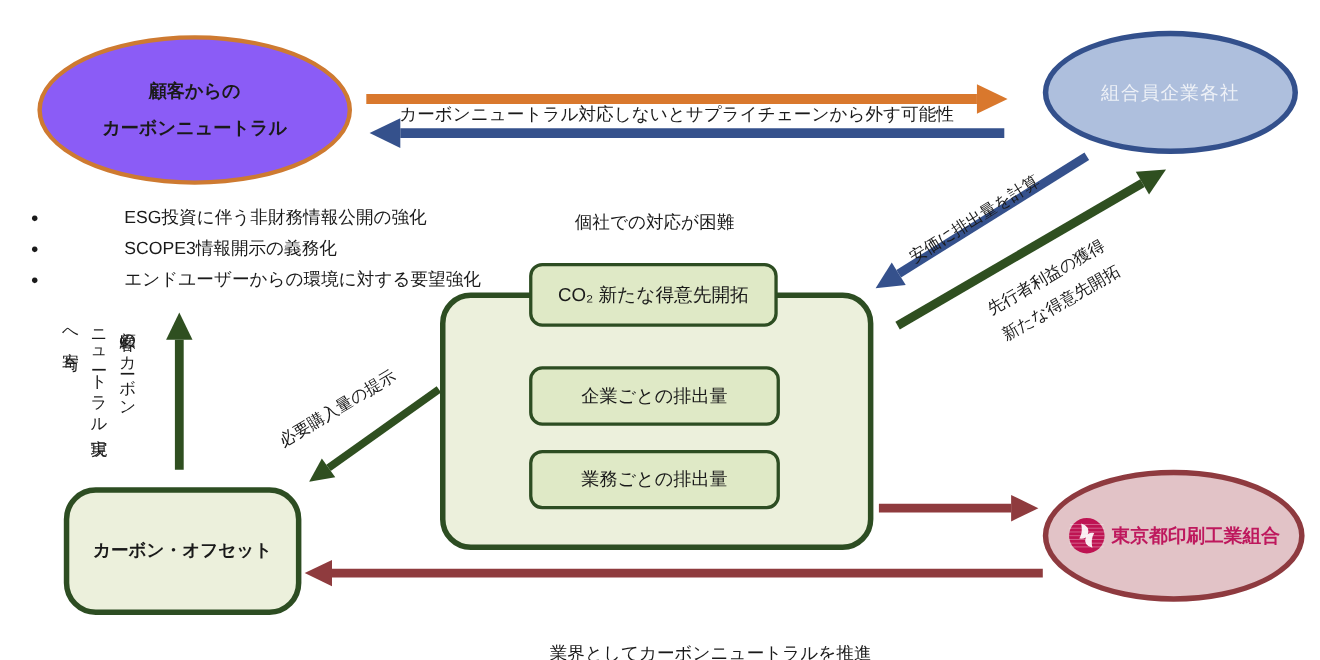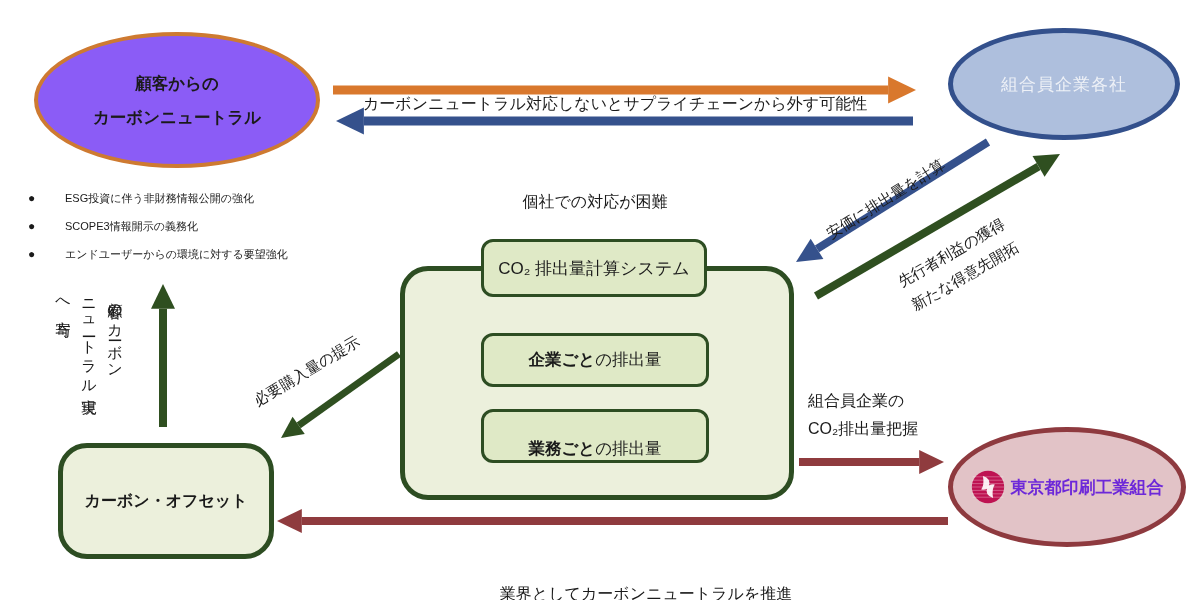--- a/index.html
+++ b/index.html
@@ -8,45 +8,45 @@
   .stage{position:absolute;inset:0;}
   svg.arrow-layer{position:absolute;left:0;top:0;width:1200px;height:600px;pointer-events:none;}
   .ellipse{position:absolute;border-radius:50%;display:flex;align-items:center;justify-content:center;
            text-align:center;box-sizing:border-box;}
   .ellipse.customer{left:34px;top:32px;width:286px;height:136px;background:#8b5cf6;border:4px solid #ce7a31;}
   .ellipse.customer .txt{font-weight:bold;font-size:16.5px;line-height:34px;}
   .ellipse.members{left:948px;top:28px;width:232px;height:112px;background:#aebfdd;border:5px solid #33508c;}
   .ellipse.members .txt{color:#eef1f7;font-size:17px;letter-spacing:1px;text-align:right;}
   .ellipse.assoc{left:948px;top:427px;width:238px;height:120px;background:#e2c3c7;border:5px solid #8e3a3f;}
   .assoc-inner{display:flex;align-items:center;gap:6px;}
-  .assoc-name{font-weight:bold;font-size:17px;letter-spacing:0px;color:#6d28d9;white-space:nowrap;}
+  .assoc-name{font-weight:bold;font-size:17px;letter-spacing:0px;color:#be185d;white-space:nowrap;}
   .box{position:absolute;box-sizing:border-box;background:#ecf0dc;border:5px solid #2d4d22;}
   .box.main{left:400px;top:266px;width:394px;height:234px;border-radius:28px;}
   .box.sub{background:#dfe9c6;border-width:3px;border-radius:12px;display:flex;align-items:center;justify-content:center;}
   .box.header{left:481px;top:239px;width:226px;height:58px;font-size:17px;}
   .box.inner1{left:481px;top:333px;width:228px;height:54px;font-size:16.5px;}
-  .box.inner2{left:481px;top:409px;width:228px;height:54px;font-size:16.5px;align-items:flex-end;}
+  .box.inner2{left:481px;top:409px;width:228px;height:54px;font-size:16.5px;}
   .box.offset{left:58px;top:443px;width:216px;height:116px;border-radius:29px;display:flex;align-items:center;justify-content:center;text-align:center;}
   .box.offset .txt{font-weight:bold;font-size:16px;line-height:32px;}
   .bullets{position:absolute;left:28px;top:184px;}
   .bullet-row{display:flex;align-items:center;height:28px;}
   .bullet-dot{width:37px;font-size:12px;}
-  .bullet-text{font-size:11px;}
+  .bullet-text{font-size:16px;margin-left:48px;}
   .lbl{position:absolute;font-size:16px;}
   .lbl.center{text-align:center;}
   .lbl.supply{left:300px;top:46px;width:630px;margin-top:48px;}
   .lbl.difficult{left:430px;top:146px;width:330px;margin-top:46px;}
   .lbl.rot{font-size:15px;white-space:nowrap;text-align:center;}
   .lbl.cheap{left:776px;top:190px;width:220px;transform:rotate(-32deg);}
   .lbl.firstmover{left:838px;top:237px;width:240px;transform:rotate(-30deg);line-height:27px;}
   .lbl.purchase{left:222px;top:362px;width:170px;transform:rotate(-31deg);}
   .lbl.grasp{left:808px;top:387px;line-height:28px;}
   .lbl.promote{left:416px;top:548px;width:460px;margin-top:36px;}
   .lbl.contribute{left:50px;top:290px;height:185px;writing-mode:vertical-rl;font-size:15px;line-height:26px;letter-spacing:2px;}
-  .bold{font-weight:bold;}
+  .bold{font-weight:normal;}
 </style>
 </head>
 <body>
 
 <div class="stage">
 
   <svg class="arrow-layer" viewBox="0 0 1200 600">
       <line x1="333" y1="90" x2="888.1" y2="90" stroke="#d9782d" stroke-width="9"></line>
       <polygon points="916,90 888.1,103.5 888.1,76.5" fill="#d9782d"></polygon>
       <line x1="913" y1="121" x2="363.9" y2="121" stroke="#35518c" stroke-width="9"></line>
@@ -102,33 +102,29 @@
   <div class="lbl rot purchase">必要購入量の提示</div>
 
   <div class="lbl contribute">
     <div>顧客のカーボン</div>
     <div>ニュートラル実現</div>
     <div>へ寄与</div>
   </div>
 
   <div class="box main"></div>
   <div class="box sub header">
-    <span>CO₂ 排出量計算システム</span>
+    <span>CO₂ 新たな得意先開拓</span>
   </div>
   <div class="box sub inner1">
     <span><span class="bold">企業ごと</span><span>の排出量</span></span>
   </div>
   <div class="box sub inner2">
     <span><span class="bold">業務ごと</span><span>の排出量</span></span>
   </div>
 
-  <div class="lbl grasp">
-    <div>組合員企業の</div>
-    <div>CO₂排出量把握</div>
-  </div>
 
   <div class="box offset">
     <div class="txt">
       <div>カーボン・オフセット</div>
     </div>
   </div>
 
   <div class="ellipse assoc">
     <div class="assoc-inner">
       <svg width="34" height="34" viewBox="0 0 40 40">

